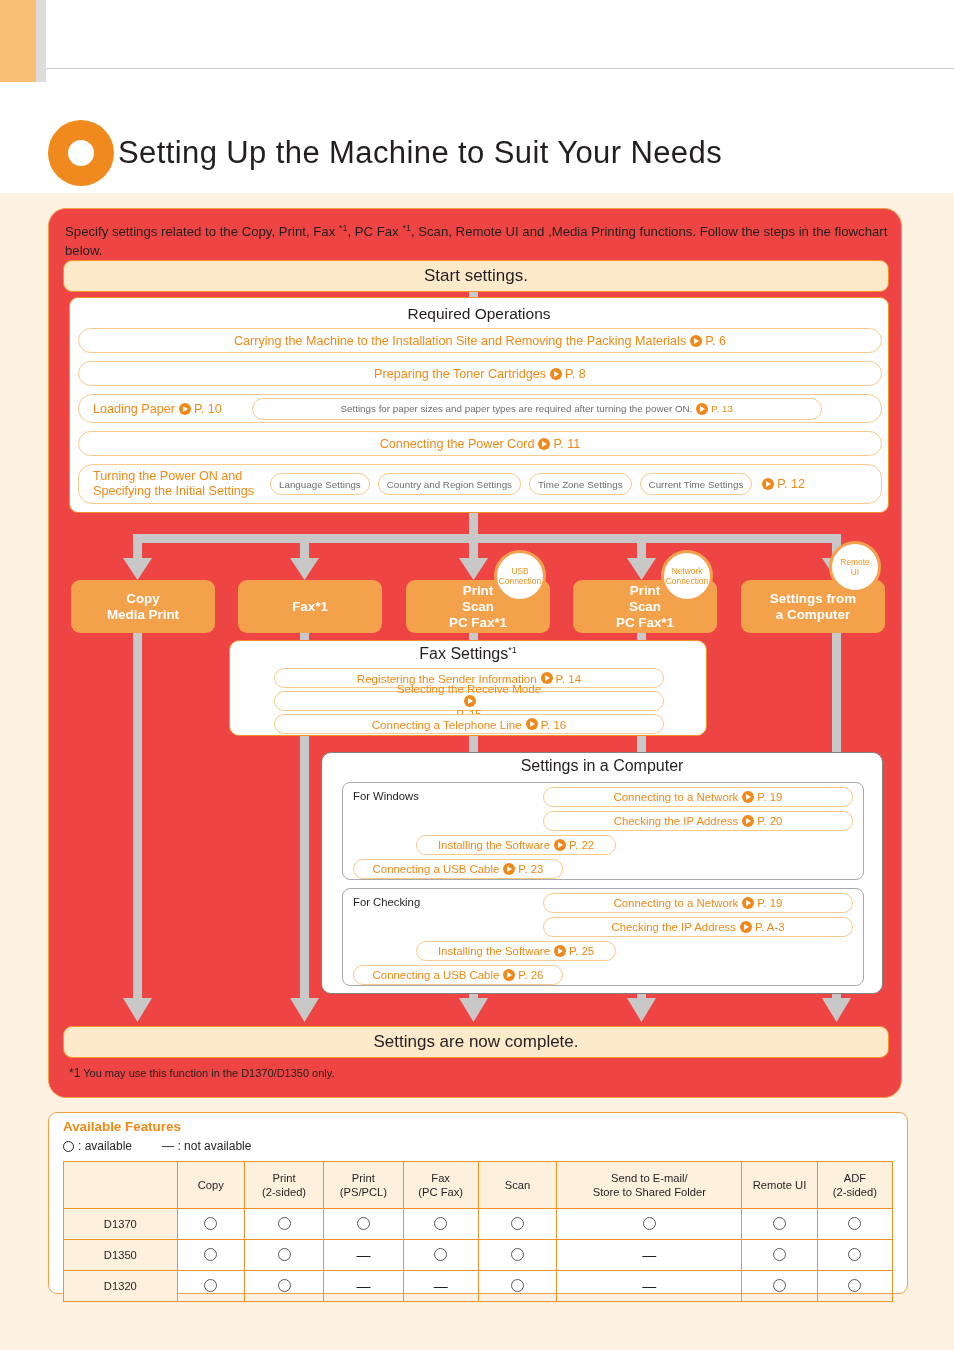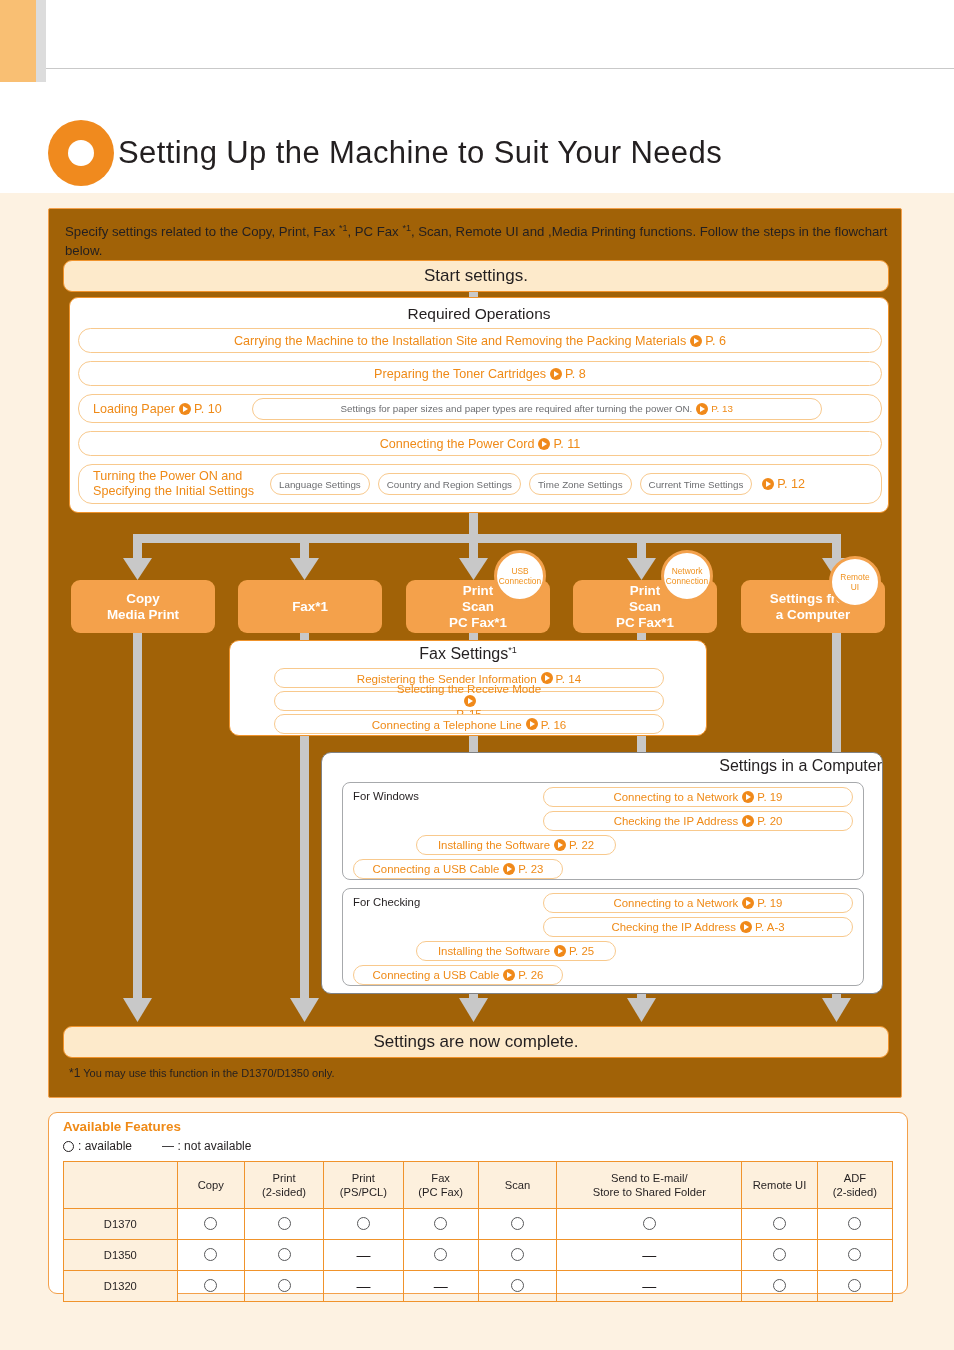--- a/index.html
+++ b/index.html
@@ -28,21 +28,21 @@
   }
   .donut-hole{width:26px;height:26px;border-radius:50%;background:#ffffff;}
   #page-title{
     font-size:31px;font-weight:400;letter-spacing:.4px;
     color:#231f20;margin-left:4px;white-space:nowrap;
   }
 
   
   #main-panel{
     position:absolute;left:48px;top:208px;width:854px;height:890px;
-    background:#a16207;border:1.3px solid #f3a04a;border-radius:2px;
+    background:#ef4444;border:1.3px solid #f3a04a;border-radius:18px;
     box-sizing:border-box;
   }
   #intro{
     position:absolute;left:16px;top:10px;width:824px;
     font-size:13.2px;line-height:19px;color:#231f20;
   }
   sup.fn{font-size:9px;vertical-align:super;}
 
   
   .band{
@@ -114,21 +114,21 @@
     font-size:16px;color:#231f20;
   }
 
   
   .panel-comp{
     position:absolute;left:272px;top:543px;width:562px;height:242px;
     box-sizing:border-box;background:#ffffff;
     border:1.4px solid #808285;border-radius:10px;
   }
   .panel-comp .ptitle{
-    position:absolute;left:0;top:4px;width:100%;text-align:right;
+    position:absolute;left:0;top:4px;width:100%;text-align:center;
     font-size:16px;color:#231f20;
   }
   .subpanel{
     position:absolute;box-sizing:border-box;background:#ffffff;
     border:1px solid #a7a9ac;border-radius:8px;
   }
   .sublabel{
     position:absolute;left:10px;top:7px;font-size:11.3px;color:#231f20;
   }
 
@@ -344,21 +344,21 @@
       <span>Connection</span>
     </span>
   </div>
 
   <div class="fbox" style="left:692px;top:371px;width:144px;height:53px;">
     <span>
       <span>Settings from</span><br>
       <span>a Computer</span>
     </span>
   </div>
-  <div class="badge" style="left:780px;top:347px;align-items:center;">
+  <div class="badge" style="left:780px;top:332px;align-items:center;">
     <span>
       <span>Remote</span><br>
       <span>UI</span>
     </span>
   </div>
 
   <div class="panel-fax">
     <div class="ptitle">
       <span>Fax Settings</span><sup class="fn">*1</sup>
     </div>

